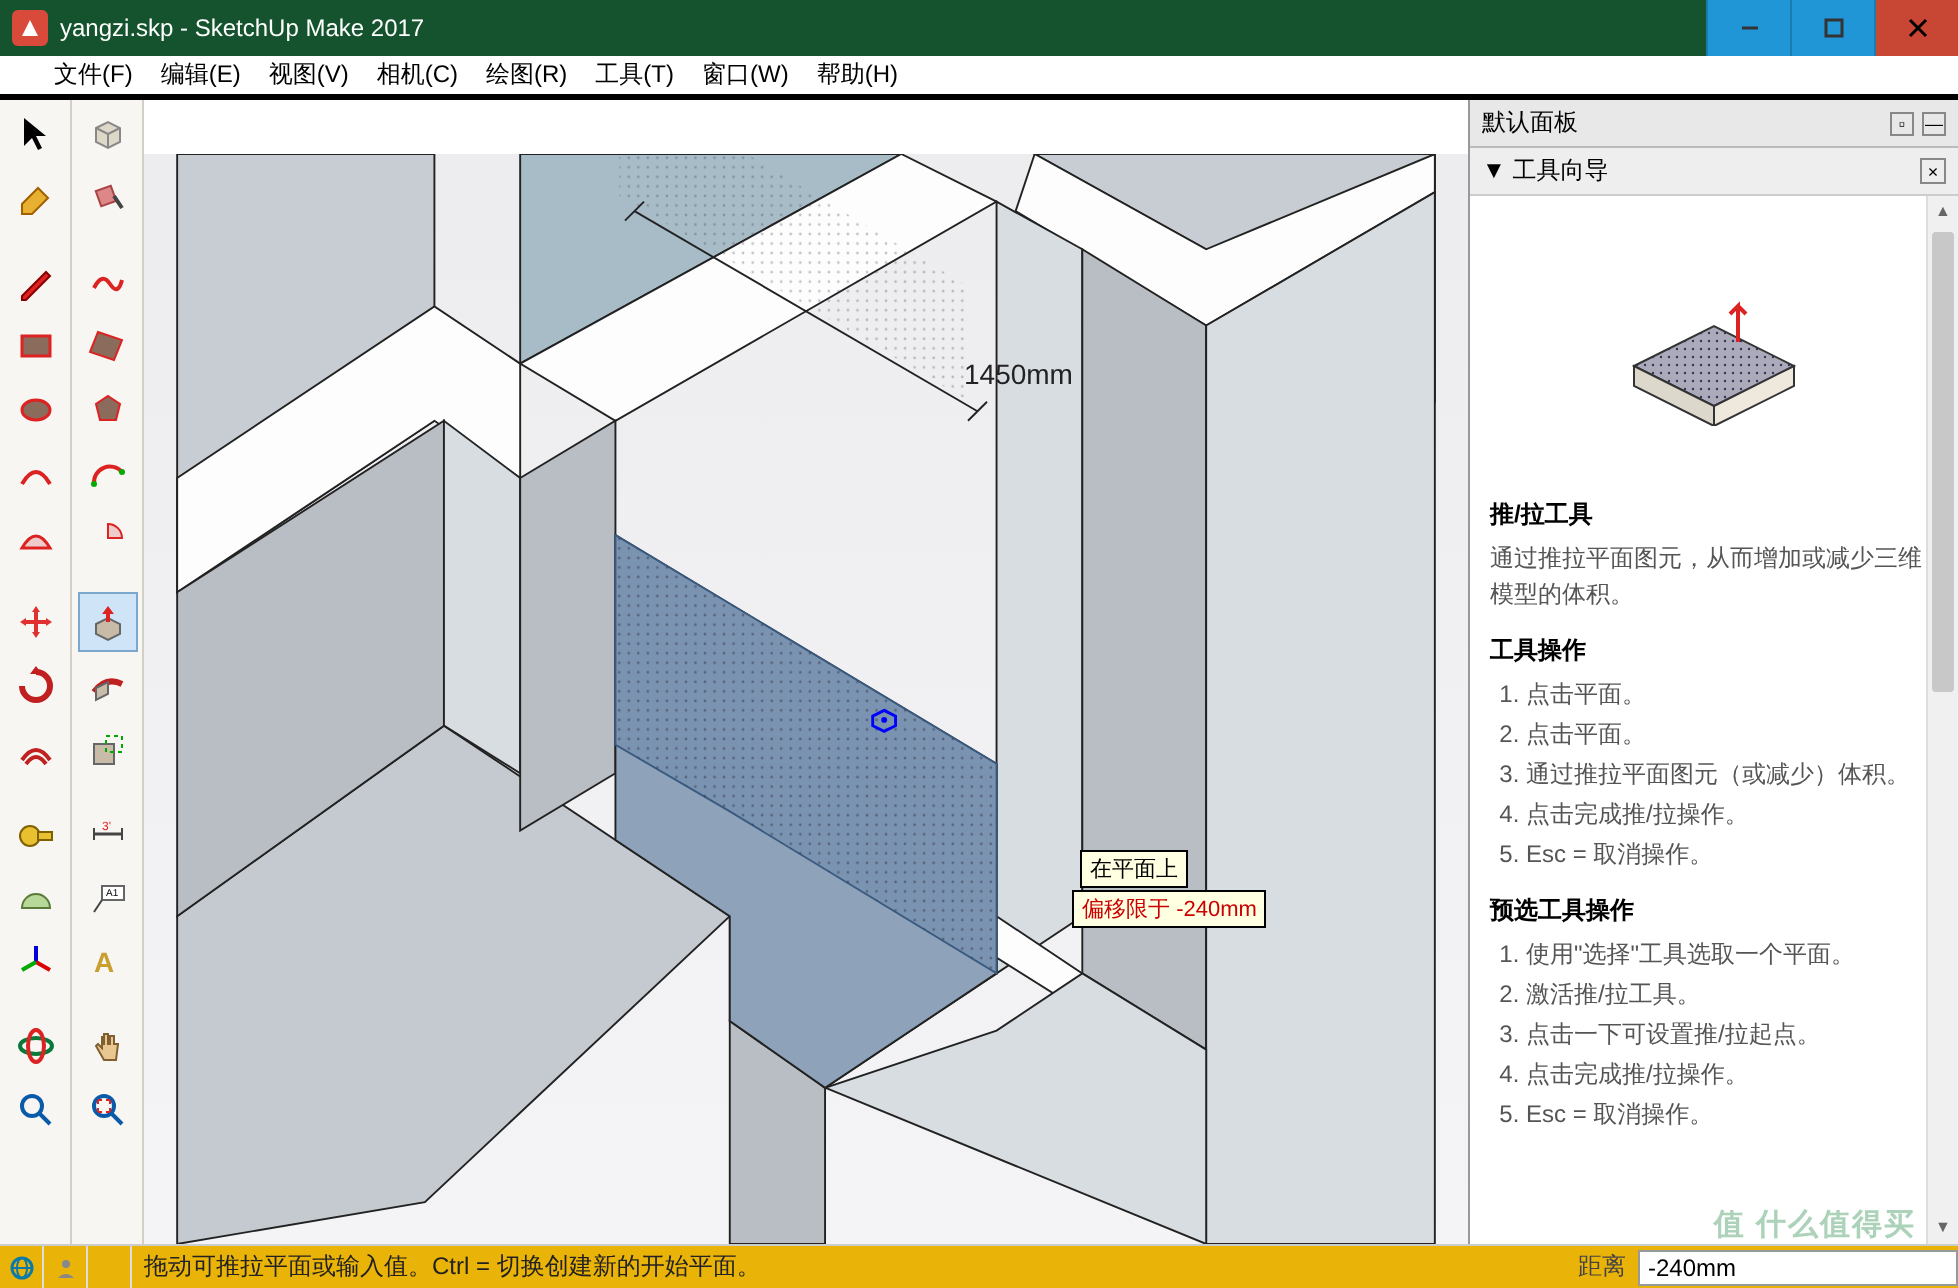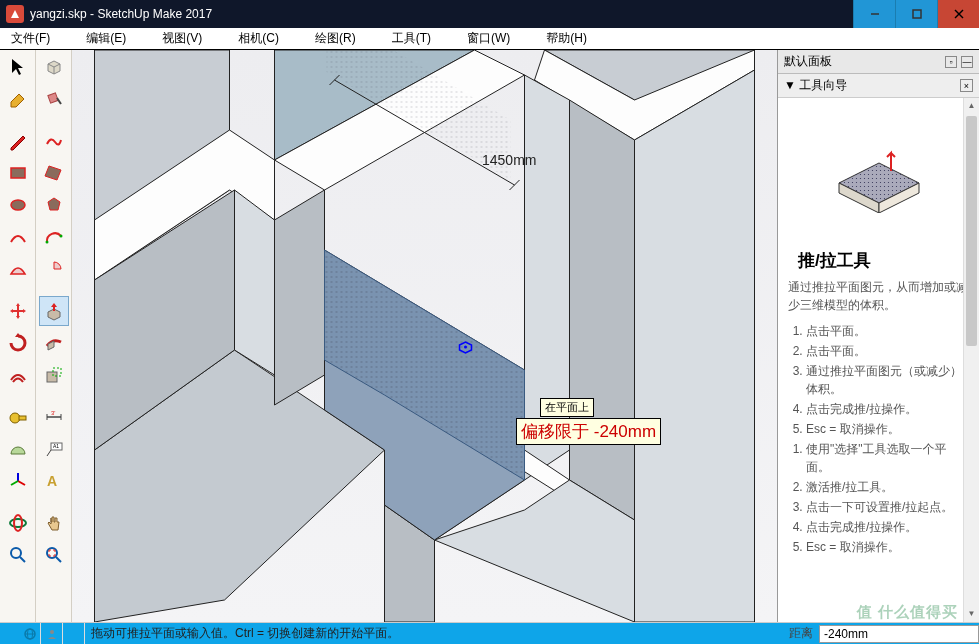--- a/index.html
+++ b/index.html
@@ -1,64 +1,64 @@
 <!DOCTYPE html>
 <html><head>
 <meta charset="utf-8">
 <style>
 * { margin: 0; padding: 0; box-sizing: border-box; font-family: "Microsoft YaHei", Arial, sans-serif; }
 body { width: 979px; height: 644px; overflow: hidden; background: #fff; position: relative; }
 
-.titlebar { height: 28px; background: #0f172a; display: flex; align-items: center; color: #fff; font-size: 12px; }
+.titlebar { height: 28px; background: #14532d; display: flex; align-items: center; color: #fff; font-size: 12px; }
 .titlebar .app-icon { width: 18px; height: 18px; margin: 0 6px; background: #d94a3a; border-radius: 3px; display: flex; align-items: center; justify-content: center; }
 .titlebar .app-icon svg { width: 12px; height: 12px; }
 .titlebar .title { flex: 1; }
 .winbtns { display: flex; height: 100%; }
 .winbtn { width: 42px; height: 100%; display: flex; align-items: center; justify-content: center; border-left: 1px solid #1a7db0; background: #2196d6; }
 .winbtn.close { background: #c74634; }
 .winbtn svg { width: 10px; height: 10px; stroke: #333; stroke-width: 1.5; fill: none; }
 .winbtn.close svg { stroke: #000; }
 
-.menubar { height: 22px; background: #fff; border-bottom: 1px solid #000000; display: flex; align-items: center; font-size: 12px; padding-left: 4px; gap: 22px; }
+.menubar { height: 22px; background: #fff; border-bottom: 3px solid #000000; display: flex; align-items: center; font-size: 12px; padding-left: 20px; }
 .menubar span { padding: 0 7px; }
 
 .main { display: flex; height: calc(100% - 28px - 22px - 22px); }
 
 .toolcol { width: 36px; background: #f8f6f2; border-right: 1px solid #d4cfc5; display: flex; flex-direction: column; align-items: center; padding-top: 2px; gap: 2px; }
 .tbtn { width: 30px; height: 30px; display: flex; align-items: center; justify-content: center; border: 1px solid transparent; }
 .tbtn.sel { background: #cfe5f7; border: 1px solid #7aa8cc; }
 .tbtn svg { width: 22px; height: 22px; }
 .tsep { height: 8px; }
 
-.viewport { flex: 1; position: relative; background: linear-gradient(#ededf0, #f4f4f6); overflow: hidden; }
+.viewport { flex: 1; position: relative; background: linear-gradient(#ededf0, #f4f4f6); overflow: hidden; margin-top: 27px; }
 .viewport svg.model { position: absolute; inset: 0; width: 100%; height: 100%; }
 
 .tooltip1 { position: absolute; left: 468px; top: 348px; background: #ffffe1; border: 1px solid #000; font-size: 11px; padding: 1px 4px; }
-.tooltip2 { position: absolute; left: 444px; top: 368px; background: #ffffe1; border: 1px solid #000; font-size: 17px; padding: 1px 4px; color: #c00; }
+.tooltip2 { position: absolute; left: 464px; top: 368px; background: #ffffe1; border: 1px solid #000; font-size: 11px; padding: 1px 4px; color: #c00; }
 .dimlabel { position: absolute; left: 410px; top: 102px; font-size: 14px; color: #222; }
 
-.panel { width: 202px; background: #f0f0f0; border-left: 1px solid #999; display: flex; flex-direction: column; font-size: 12px; }
+.panel { width: 245px; background: #f0f0f0; border-left: 1px solid #999; display: flex; flex-direction: column; font-size: 12px; }
 .panel-hdr { background: #e8e8e8; border-bottom: 1px solid #bbb; padding: 3px 6px; display: flex; align-items: center; justify-content: space-between; }
 .panel-hdr .ctrls { display: flex; gap: 4px; }
 .panel-hdr .ctrls span { width: 12px; height: 12px; border: 1px solid #888; display: flex; align-items: center; justify-content: center; font-size: 9px; }
 .panel-sub { background: #eee; border-bottom: 1px solid #ccc; padding: 3px 6px; display: flex; align-items: center; justify-content: space-between; text-align: right; }
 .panel-sub .x { width: 13px; height: 13px; border: 1px solid #888; display: flex; align-items: center; justify-content: center; font-size: 9px; }
 .panel-body { flex: 1; background: #fff; overflow-y: auto; padding: 10px; font-size: 12px; line-height: 1.5; color: #333; position: relative; }
 .panel-body .illus { display: flex; justify-content: center; margin: 25px 0 35px; }
-.panel-body h3 { font-size: 17px; font-weight: bold; color: #000; margin: 10px 10px 4px; }
+.panel-body h3 { font-size: 12px; font-weight: bold; color: #000; margin: 10px 0 4px; }
 .panel-body .desc { color: #555; margin-bottom: 8px; }
 .panel-body ol { list-style: decimal; padding-left: 18px; color: #555; }
 .panel-body ol li { margin-bottom: 2px; }
 .scrollbar-v { position: absolute; right: 0; top: 0; bottom: 0; width: 16px; background: #f0f0f0; border-left: 1px solid #ddd; }
 .scrollbar-v .thumb { position: absolute; left: 2px; right: 2px; top: 18px; height: 230px; background: #c8c8c8; border-radius: 2px; }
 .scrollbar-v .arr { position: absolute; left: 0; right: 0; height: 16px; display: flex; align-items: center; justify-content: center; font-size: 8px; color: #666; }
 .scrollbar-v .arr.up { top: 0; }
 .scrollbar-v .arr.dn { bottom: 0; }
 
-.statusbar { height: 22px; background: #0ea5e9; border-top: 1px solid #ccc; display: flex; align-items: center; font-size: 12px; padding-left: 19px; }
+.statusbar { height: 22px; background: #eab308; border-top: 1px solid #ccc; display: flex; align-items: center; font-size: 12px; }
 .statusbar .sicon { width: 22px; height: 22px; display: flex; align-items: center; justify-content: center; border-right: 1px solid #ddd; }
 .statusbar .sicon svg { width: 14px; height: 14px; }
 .statusbar .hint { flex: 1; padding-left: 6px; color: #222; }
 .statusbar .mlabel { padding: 0 6px; color: #444; }
 .statusbar .minput { width: 160px; height: 18px; border: 1px solid #999; background: #fff; padding: 0 4px; font-size: 12px; }
 
 .watermark { position: absolute; right: 21px; bottom: 22px; opacity: 0.35; font-size: 15px; color: #15803d; font-weight: bold; letter-spacing: 1px; pointer-events: none; }
 
 .panel-body::-webkit-scrollbar { width: 16px; }
 </style>
@@ -361,27 +361,29 @@
               <circle cx="1.5" cy="1.5" r="0.6" fill="#335"></circle>
             </pattern>
           <polygon points="20,50 60,30 100,50 60,70" fill="url(#dots2)"></polygon>
           <polygon points="20,50 20,60 60,80 60,70" fill="#ddd8cc" stroke="#333"></polygon>
           <polygon points="100,50 100,60 60,80 60,70" fill="#eee8dd" stroke="#333"></polygon>
           <path d="M72 38 L72 20 L68 24 M72 20 L76 24" fill="none" stroke="#d22" stroke-width="2"></path>
         </svg>
       </div>
       <h3>推/拉工具</h3>
       <div class="desc">通过推拉平面图元，从而增加或减少三维模型的体积。</div>
+      <h3>工具操作</h3>
       <ol>
         <li>点击平面。</li>
         <li>点击平面。</li>
         <li>通过推拉平面图元（或减少）体积。</li>
         <li>点击完成推/拉操作。</li>
         <li>Esc = 取消操作。</li>
       </ol>
+      <h3>预选工具操作</h3>
       <ol>
         <li>使用"选择"工具选取一个平面。</li>
         <li>激活推/拉工具。</li>
         <li>点击一下可设置推/拉起点。</li>
         <li>点击完成推/拉操作。</li>
         <li>Esc = 取消操作。</li>
       </ol>
       <div class="scrollbar-v">
         <div class="arr up">▲</div>
         <div class="thumb"></div>

